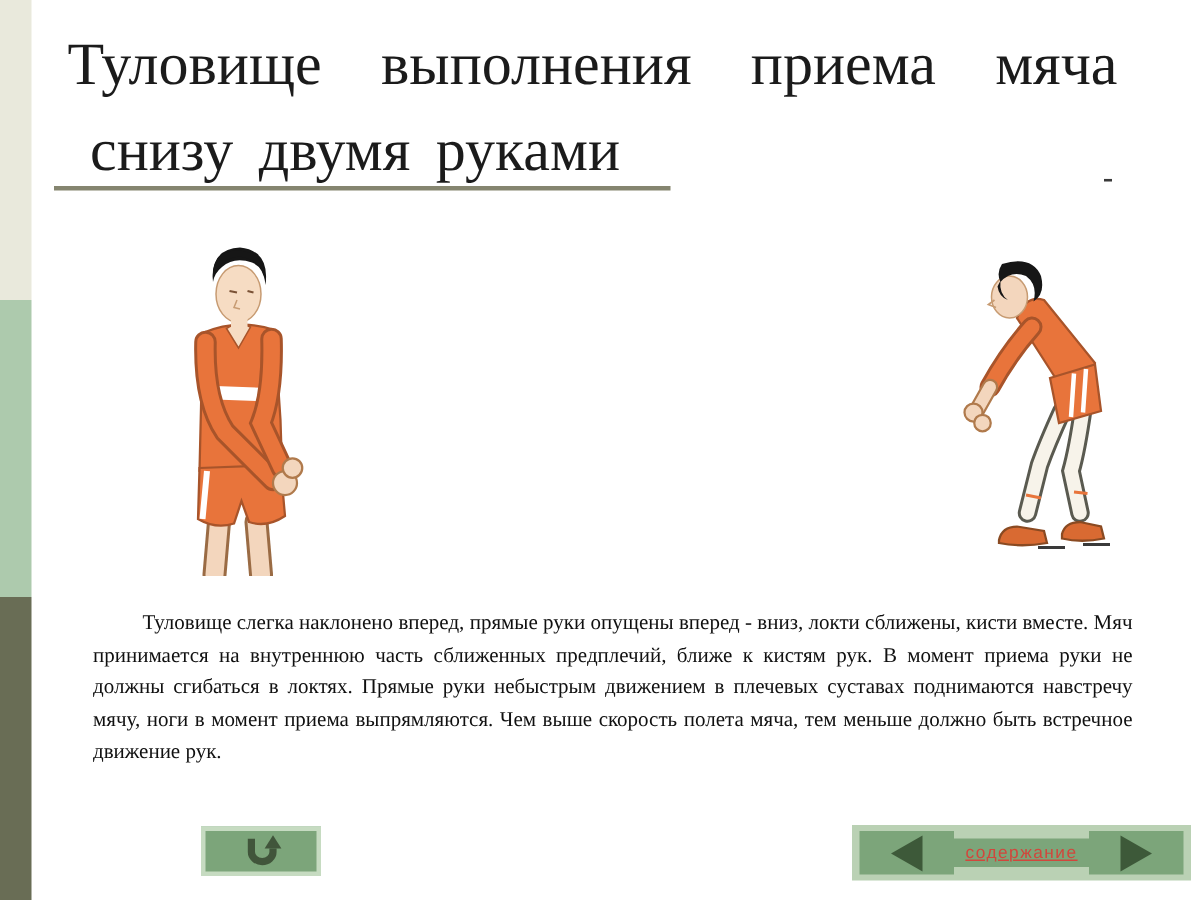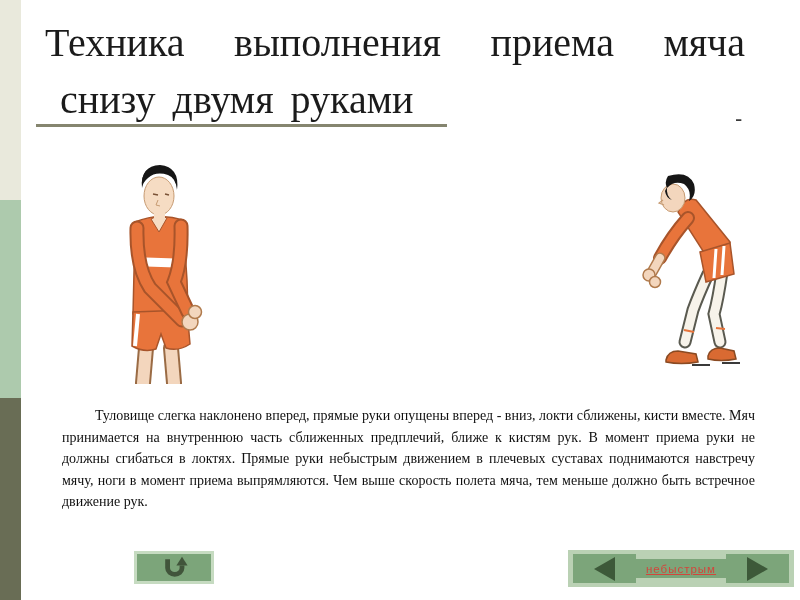--- a/index.html
+++ b/index.html
@@ -54,21 +54,21 @@
 
 <div class="slide">
 
   <div class="strip">
     <div class="seg-top"></div>
     <div class="seg-mid"></div>
     <div class="seg-bot"></div>
   </div>
 
   <div class="title">
-    <div class="l1">Техника выполнения приема мяча</div>
+    <div class="l1">Туловище выполнения приема мяча</div>
     <div class="l2">снизу двумя руками</div>
   </div>
   <div class="title-underline"></div>
   <div class="dash-mark">-</div>
 
   <svg class="fig-front" viewBox="0 0 120 222">
 
     <path d="M48,186 L45,221" stroke="#9a6b44" stroke-width="16" stroke-linecap="round" fill="none"></path>
     <path d="M48,186 L45,221" stroke="#f3d6bd" stroke-width="12" stroke-linecap="round" fill="none"></path>
     <path d="M73,186 L76,221" stroke="#9a6b44" stroke-width="16" stroke-linecap="round" fill="none"></path>
@@ -135,21 +135,21 @@
 
   <div class="return-btn">
     <svg width="36" height="24" viewBox="0 0 40 30">
       <path d="M12,4 L12,15 A9,8 0 0 0 30,15 L30,12" stroke="#41553b" stroke-width="6" fill="none"></path>
       <path d="M23,12 L37,12 L30,1 Z" fill="#41553b"></path>
     </svg>
   </div>
 
   <div class="nav">
     <div class="bar">
-      <span class="contents-link">небыстрым</span>
+      <span class="contents-link">содержание</span>
     </div>
     <div class="btn back">
       <span class="tri tri-left"></span>
     </div>
     <div class="btn fwd">
       <span class="tri tri-right"></span>
     </div>
   </div>
 
 </div>

